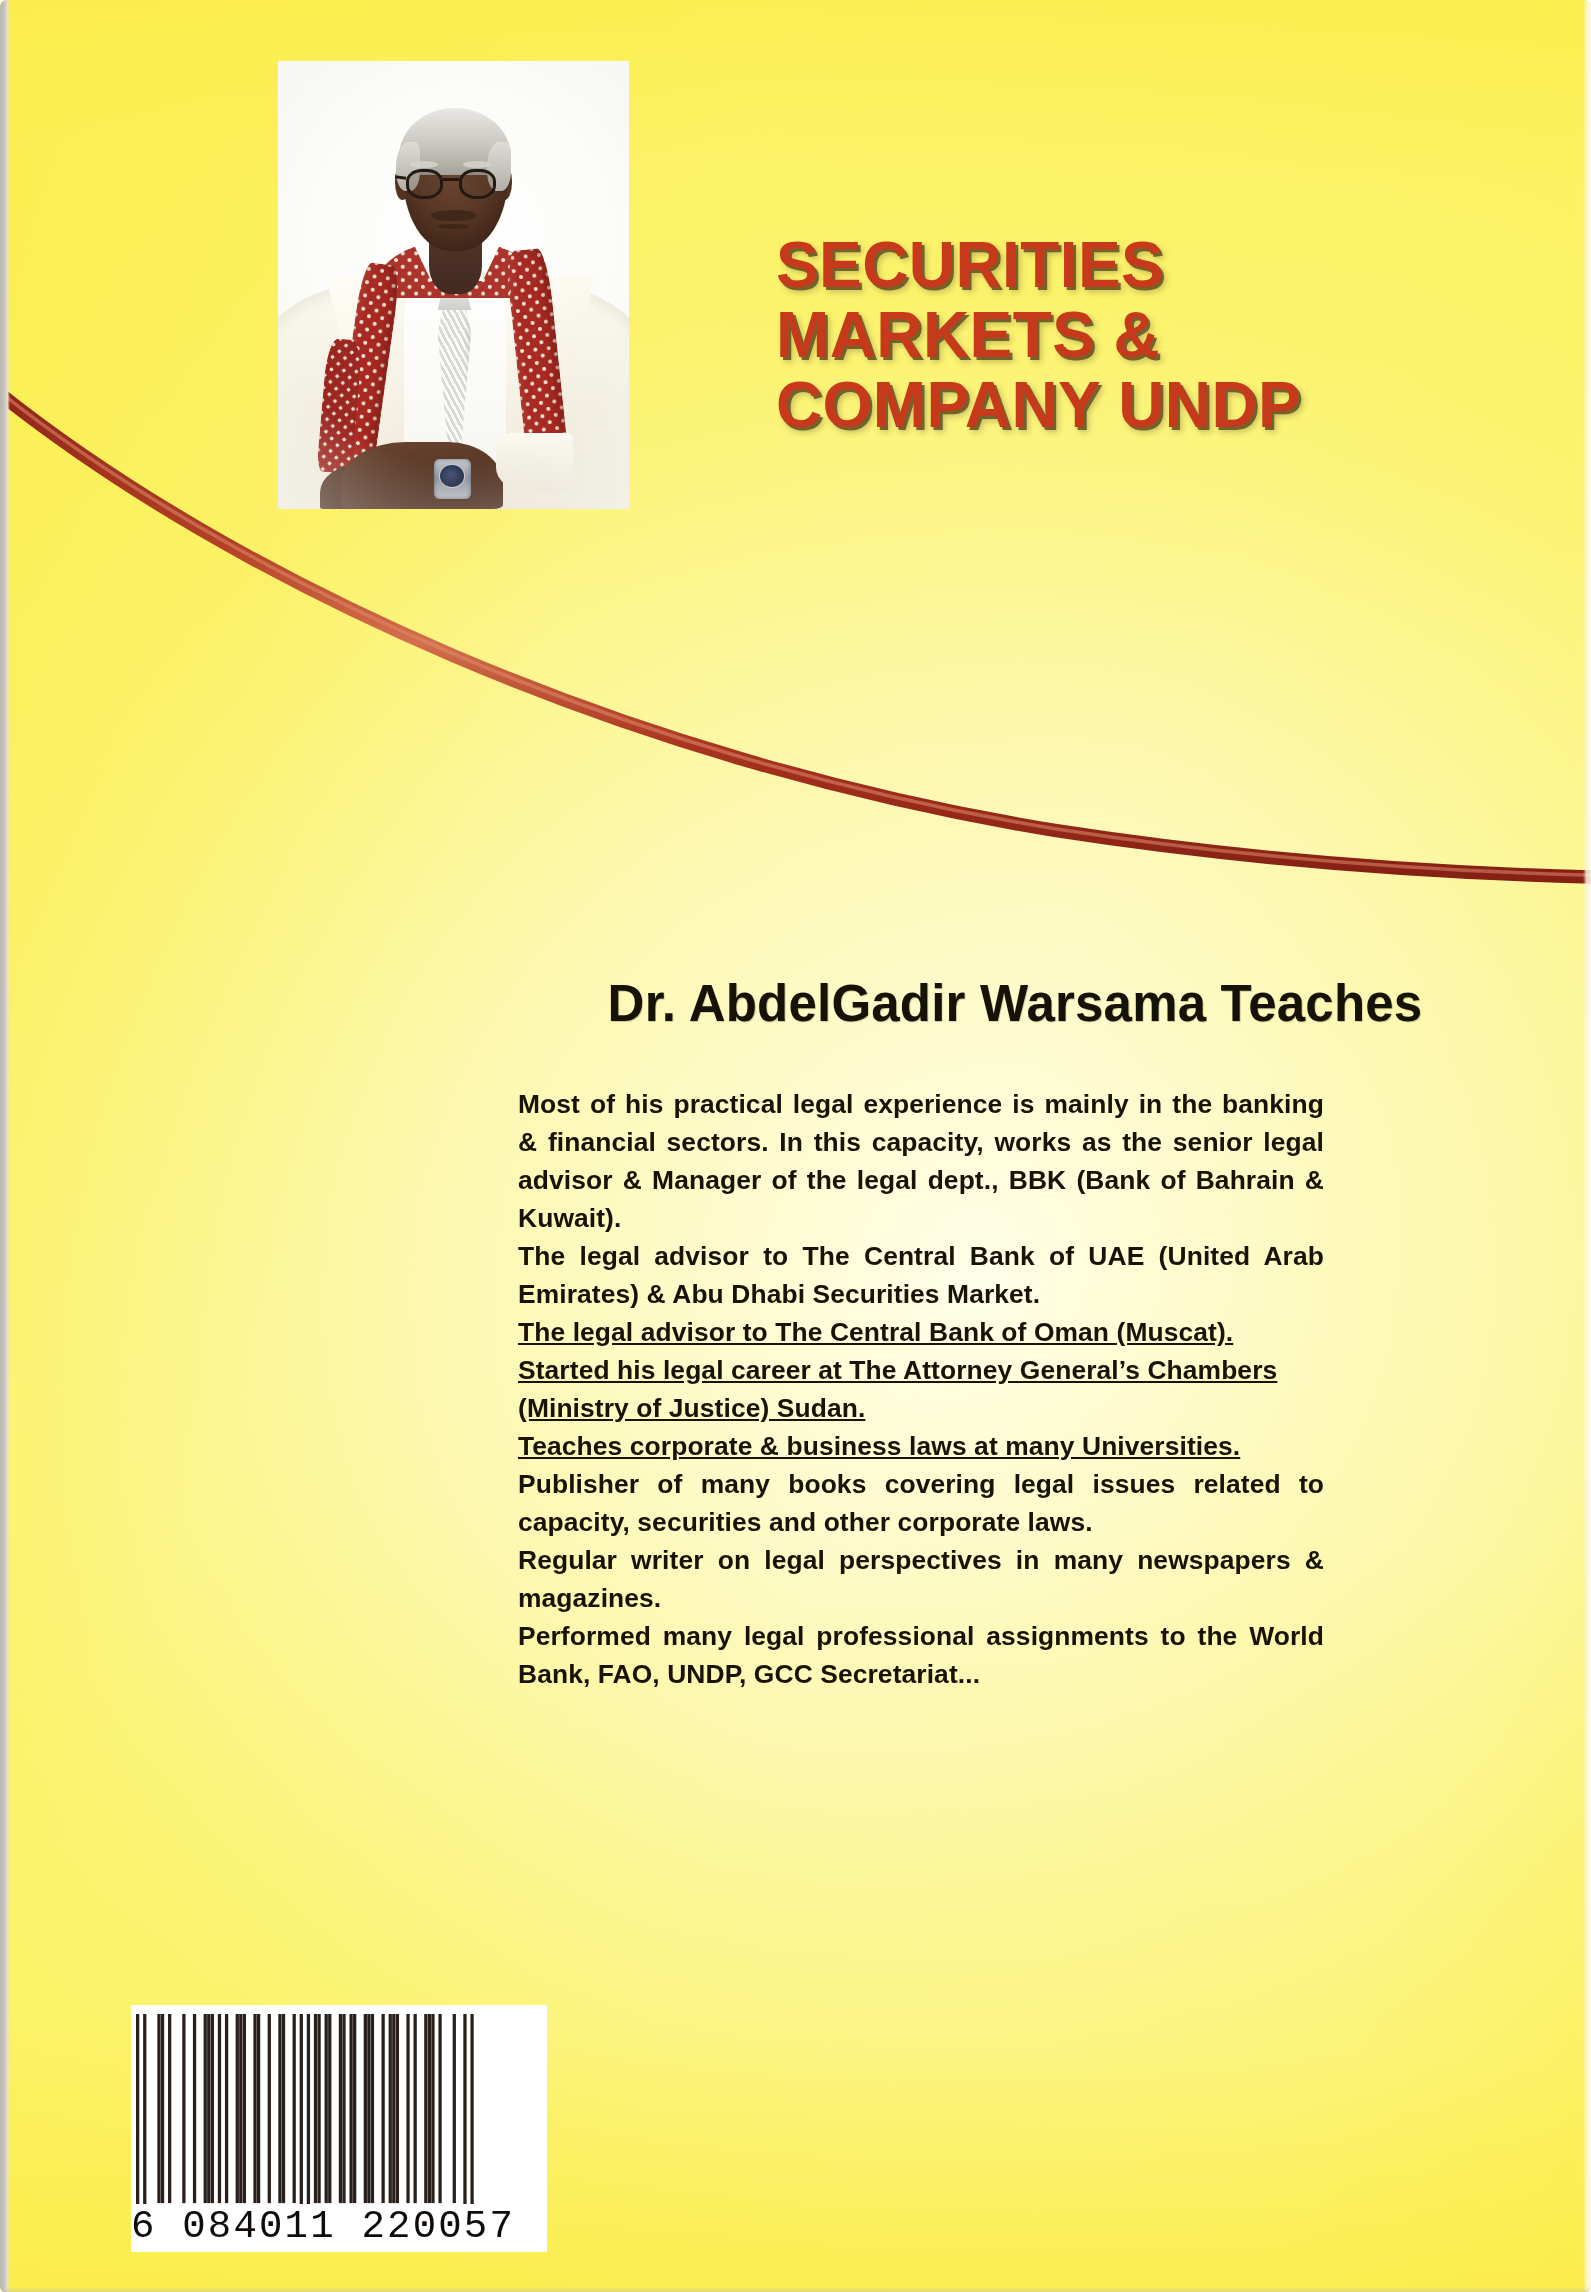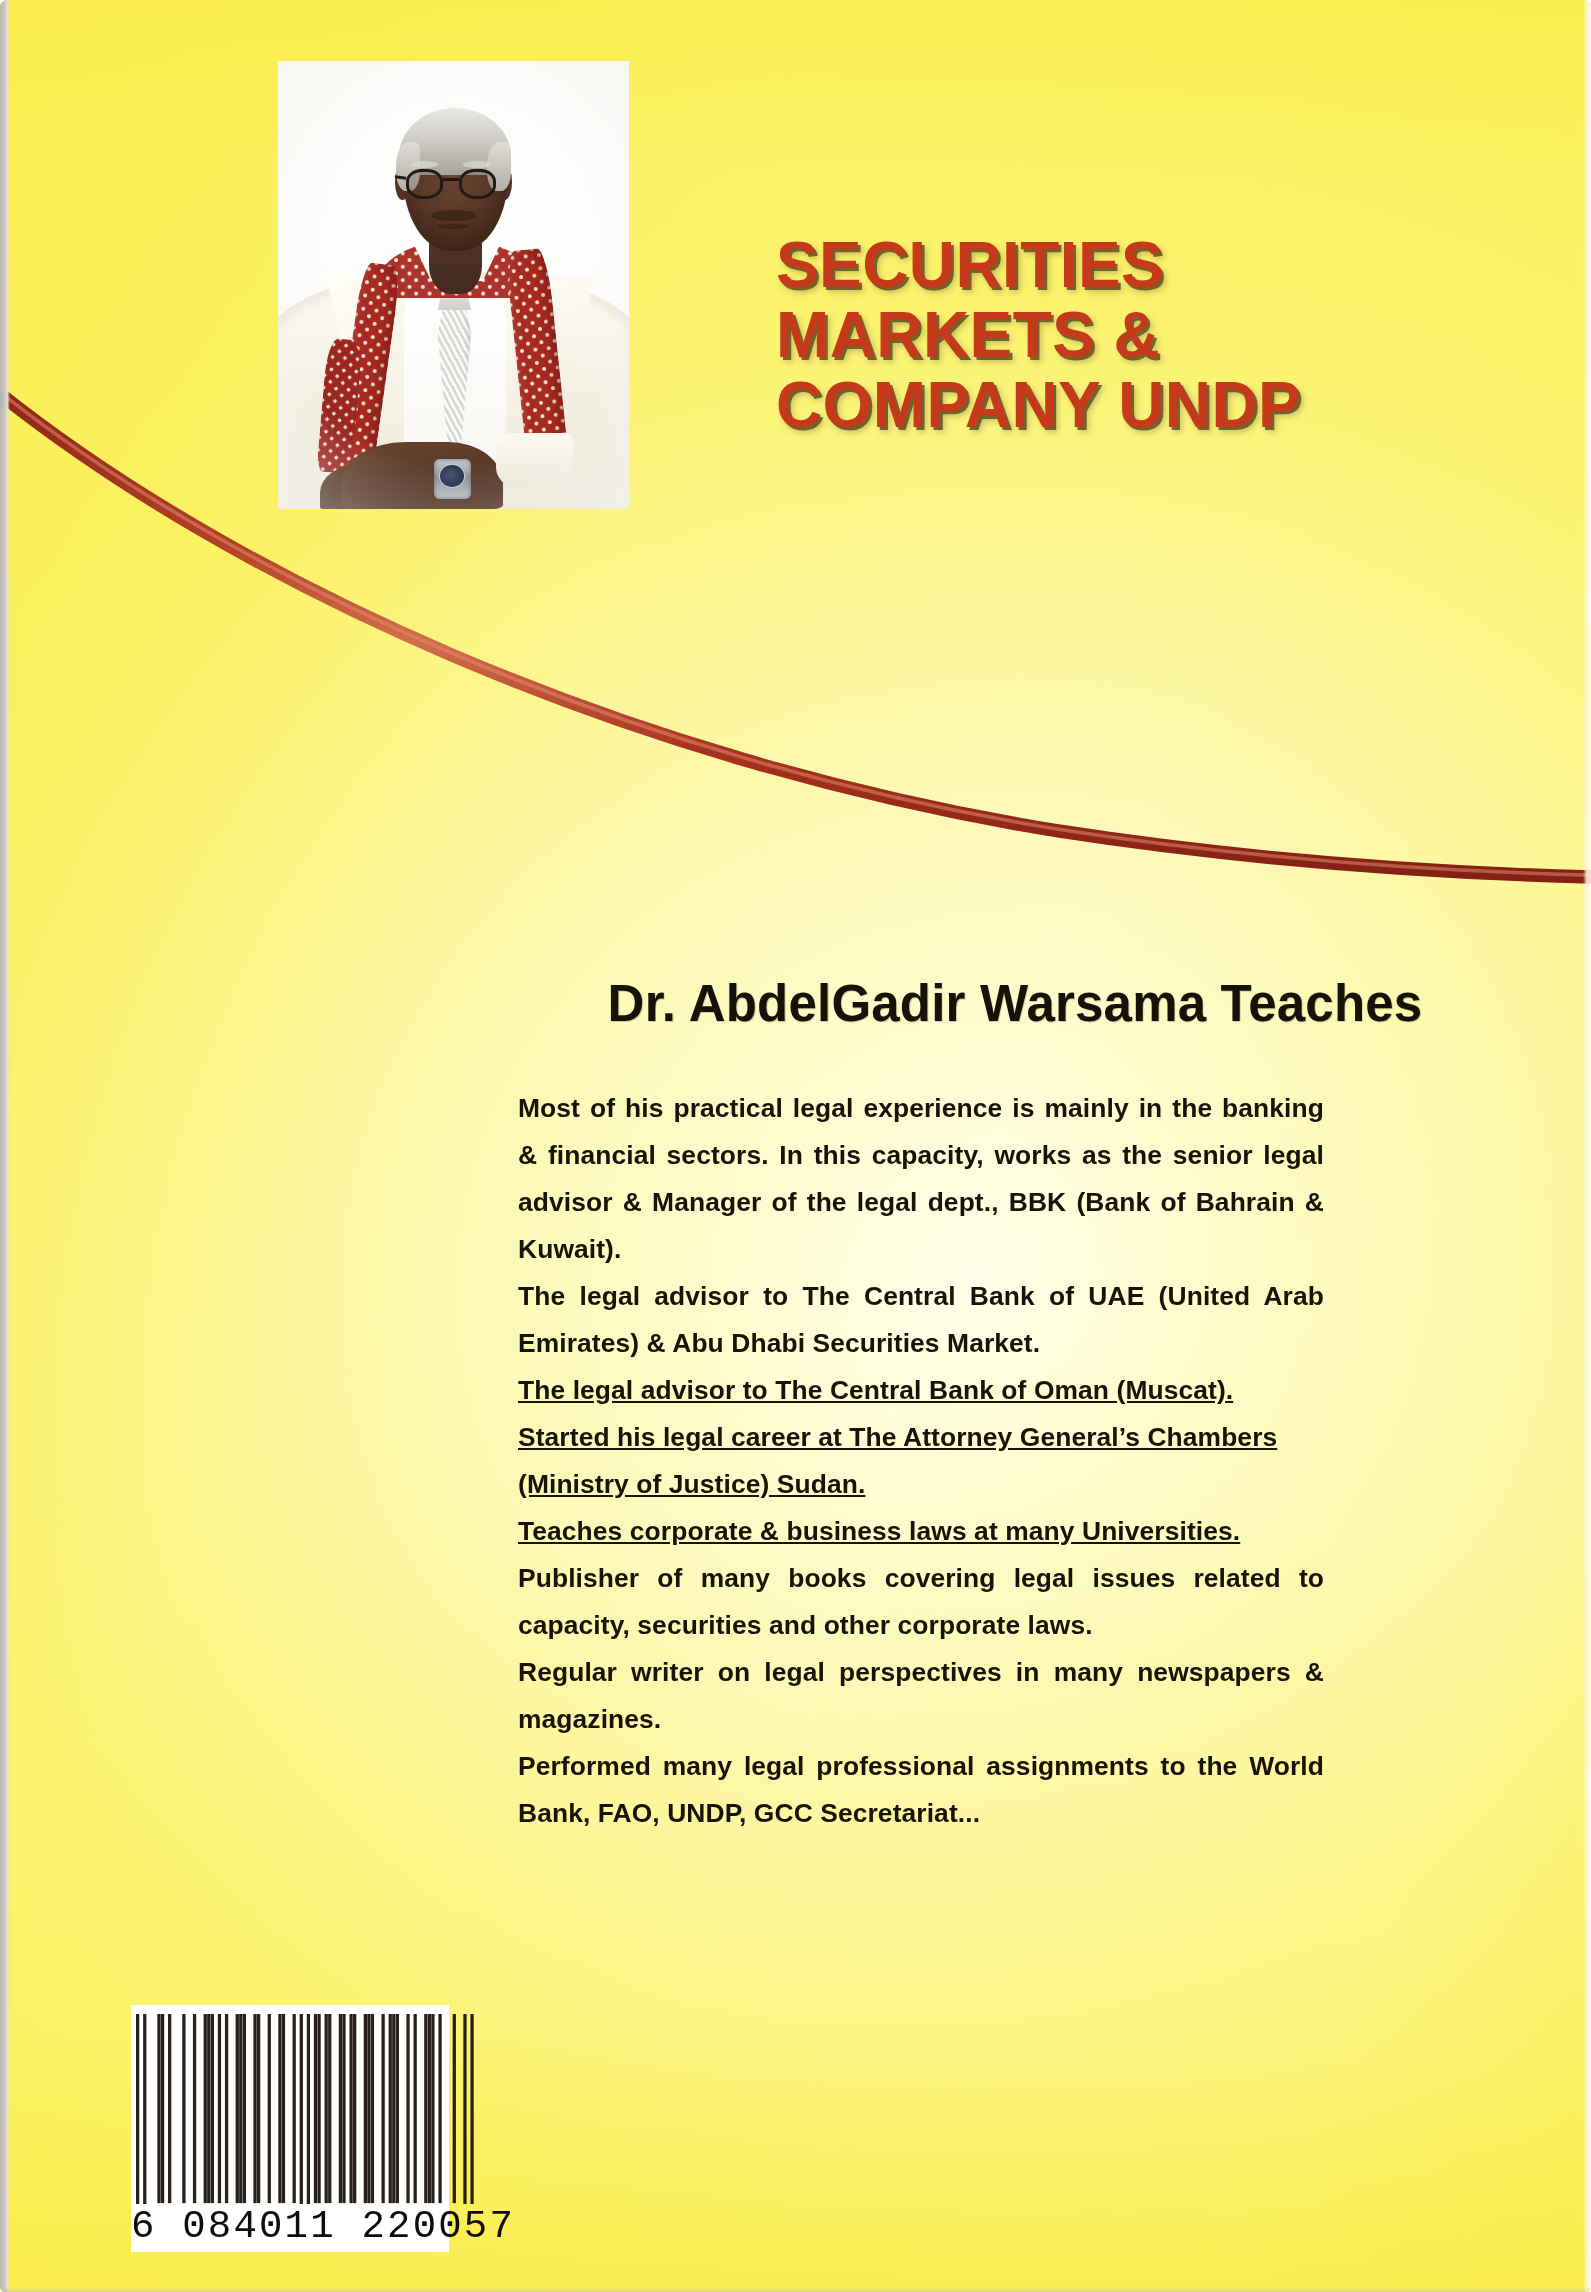--- a/index.html
+++ b/index.html
@@ -367,32 +367,32 @@
     position: absolute;
     left: 518px;
     top: 1085px;
     width: 806px;
     color: #191307;
   }
   .bio p {
     margin: 0;
     font-size: 26.4px;
     font-weight: bold;
-    line-height: 47px;
+    line-height: 38px;
     letter-spacing: 0.1px;
   }
   .bio p.just { text-align: justify; text-align-last: left; }
   .bio p.left { text-align: left; text-decoration: underline; }
 
   
   .barcode-box {
     position: absolute;
     left: 131px;
     top: 2005px;
-    width: 318px;
+    width: 416px;
     height: 247px;
     background: #ffffff;
   }
   .barcode-bars {
     position: absolute;
     left: 5.4px;
     top: 9px;
     width: 338px;
     height: 190px;
   }

